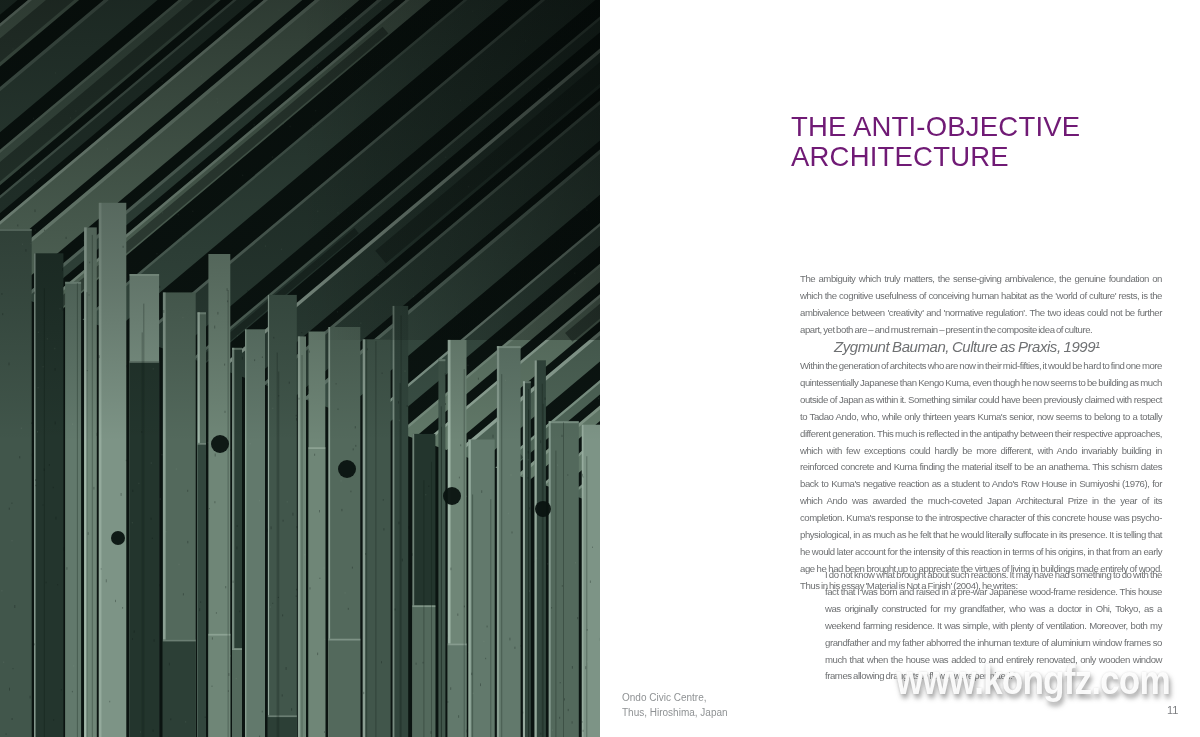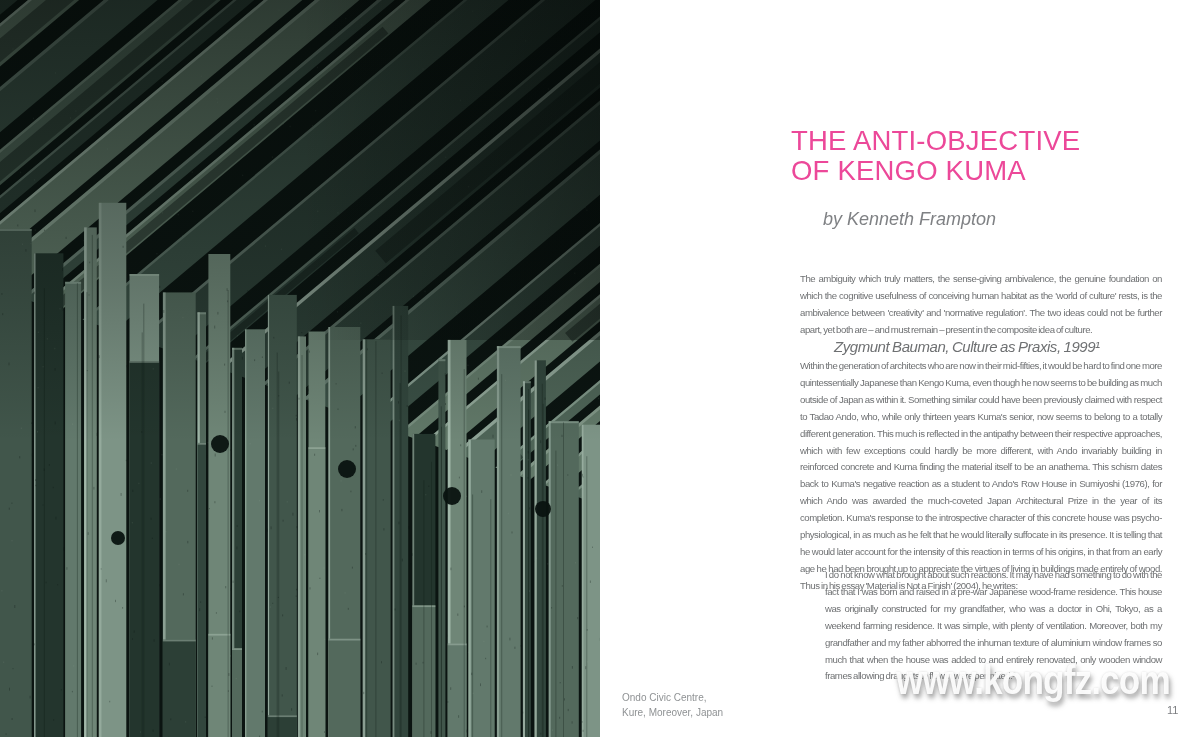--- a/index.html
+++ b/index.html
@@ -7,21 +7,21 @@
     position:relative;width:1200px;height:737px;background:#ffffff;
     overflow:hidden;font-family:"Liberation Sans",sans-serif;
     margin:0 auto;
   }
   .photo{position:absolute;left:0;top:0;width:600px;height:737px;}
   .photo svg{display:block;width:600px;height:737px;}
 
   .title{
     position:absolute;left:791px;top:112px;width:360px;
     font-size:27.5px;line-height:30px;letter-spacing:.2px;
-    color:#ec4899;font-weight:400;margin-top:14px;
+    color:#701a75;font-weight:400;
   }
   .byline{
     position:absolute;left:823px;top:209px;
     font-size:18px;font-style:italic;color:#7f8184;
   }
   .bodytext{
     font-size:9.6px;line-height:16.9px;letter-spacing:-.45px;word-spacing:-.8px;
     color:#6e7072;text-align:justify;margin-left:8px;
   }
   .epigraph{position:absolute;left:792px;top:271px;width:362px;}
@@ -661,29 +661,28 @@
         <rect x="253.6" y="124.1" width="1" height="1.5" fill="#a5bbad" opacity="0.12"></rect>
         <rect x="345.3" y="17.8" width="1" height="1.5" fill="#a5bbad" opacity="0.12"></rect>
         <rect x="20.1" y="171.7" width="1" height="1.5" fill="#a5bbad" opacity="0.12"></rect>
         <rect x="0" y="0" width="600" height="737" fill="url(#shadeTop)"></rect>
         <rect x="0" y="0" width="600" height="340" fill="url(#shadeRight)"></rect>
       </svg>
   </div>
 
   <div class="caption">
     <div>Ondo Civic Centre,</div>
-    <div>Kure, Moreover, Japan</div>
+    <div>Thus, Hiroshima, Japan</div>
   </div>
 
   <div class="title">
     <div>THE ANTI-OBJECTIVE</div>
-    <div>OF KENGO KUMA</div>
+    <div>ARCHITECTURE</div>
   </div>
 
-  <div class="byline">by Kenneth Frampton</div>
 
   <div class="epigraph bodytext">The ambiguity which truly matters, the sense-giving ambivalence, the genuine foundation on which the cognitive usefulness of conceiving human habitat as the 'world of culture' rests, is the ambivalence between 'creativity' and 'normative regulation'. The two ideas could not be further apart, yet both are – and must remain – present in the composite idea of culture.</div>
 
   <div class="citation">Zygmunt Bauman, Culture as Praxis, 1999¹</div>
 
   <div class="mainpar bodytext">Within the generation of architects who are now in their mid-fifties, it would be hard to find one more quintessentially Japanese than Kengo Kuma, even though he now seems to be building as much outside of Japan as within it. Something similar could have been previously claimed with respect to Tadao Ando, who, while only thirteen years Kuma's senior, now seems to belong to a totally different generation. This much is reflected in the antipathy between their respective approaches, which with few exceptions could hardly be more different, with Ando invariably building in reinforced concrete and Kuma finding the material itself to be an anathema. This schism dates back to Kuma's negative reaction as a student to Ando's Row House in Sumiyoshi (1976), for which Ando was awarded the much-coveted Japan Architectural Prize in the year of its completion. Kuma's response to the introspective character of this concrete house was psycho-physiological, in as much as he felt that he would literally suffocate in its presence. It is telling that he would later account for the intensity of this reaction in terms of his origins, in that from an early age he had been brought up to appreciate the virtues of living in buildings made entirely of wood. Thus in his essay 'Material is Not a Finish' (2004), he writes:</div>
 
   <div class="quote bodytext">I do not know what brought about such reactions. It may have had something to do with the fact that I was born and raised in a pre-war Japanese wood-frame residence. This house was originally constructed for my grandfather, who was a doctor in Ohi, Tokyo, as a weekend farming residence. It was simple, with plenty of ventilation. Moreover, both my grandfather and my father abhorred the inhuman texture of aluminium window frames so much that when the house was added to and entirely renovated, only wooden window frames allowing draughts to flow in were permitted.²</div>
 
   <div class="pagenum">11</div>

